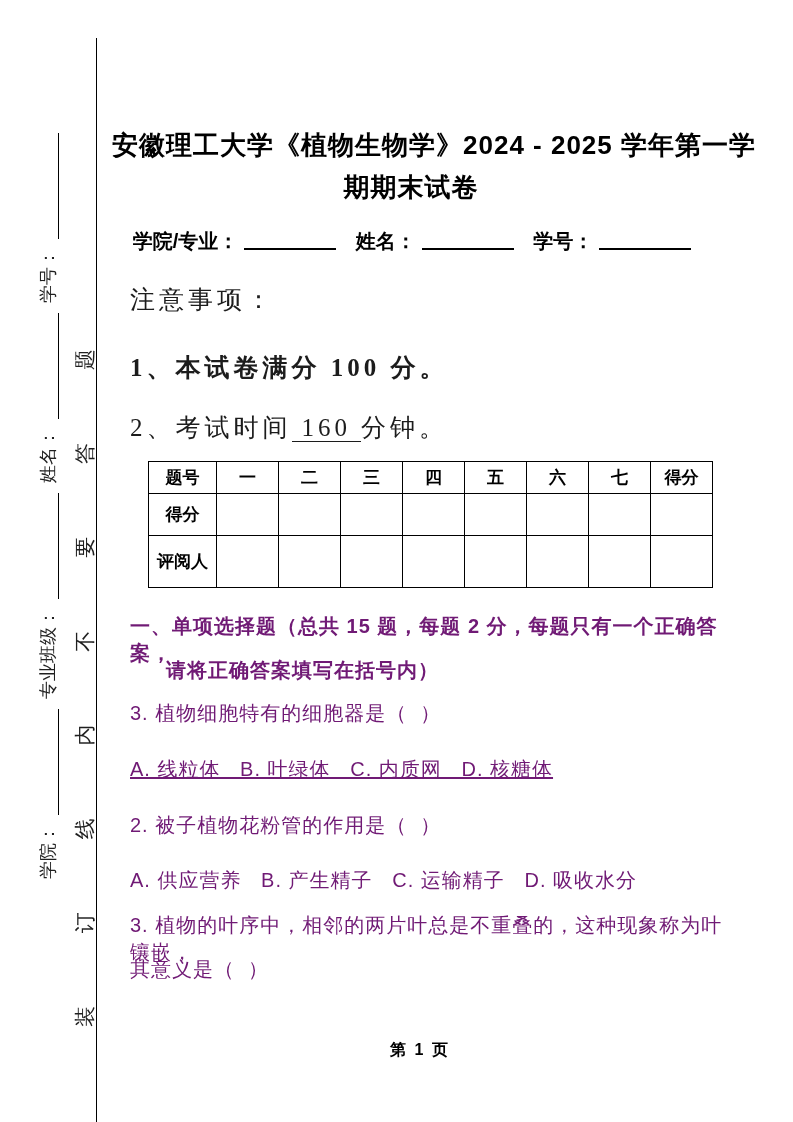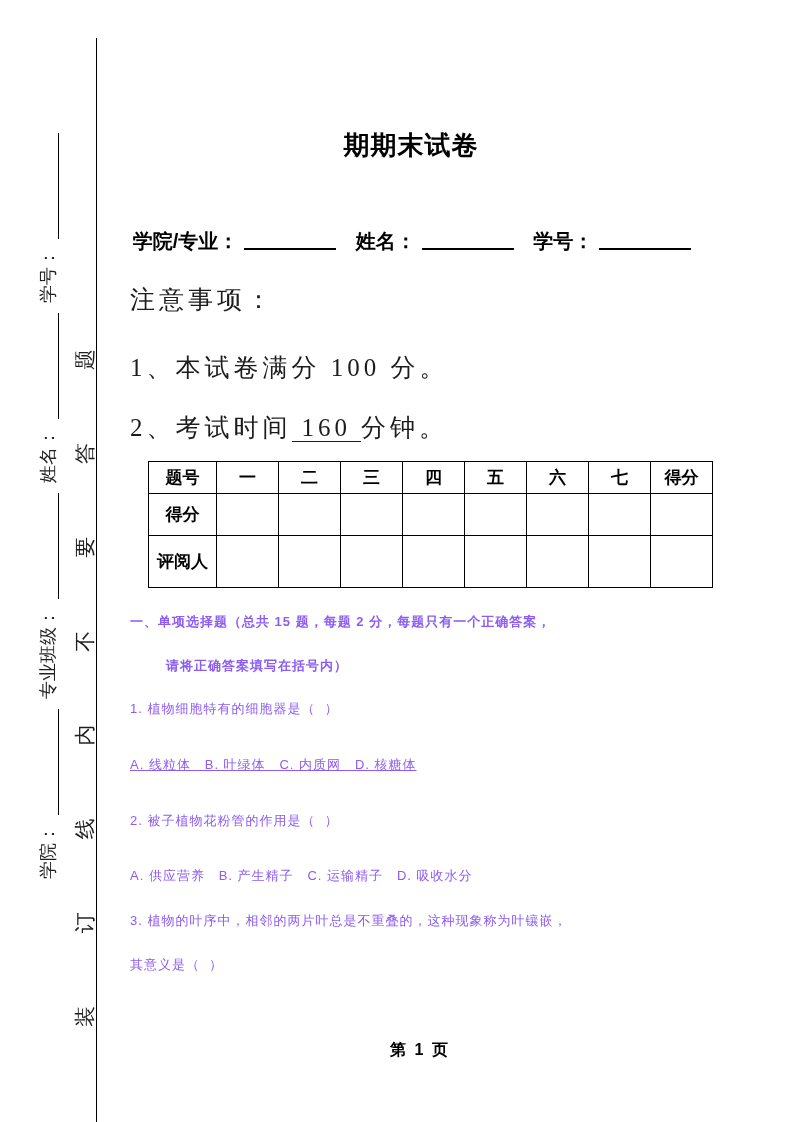--- a/index.html
+++ b/index.html
@@ -127,23 +127,23 @@
   .col-label { width: 67px; }
   .col-num   { width: 61px; }
   .row-head  { height: 32px; padding-left: 9px; }
   .row-score { height: 42px; }
   .row-grader{ height: 52px; margin-left: 36px; }
 
   .sans-line {
     position: absolute;
     left: 130px;
     width: 600px;
-    font-size: 13px;
+    font-size: 20px;
     letter-spacing: 1px;
-    color: #8b5cf6;
+    color: #701a75;
     white-space: pre-wrap;
   }
   .bold { font-weight: 700; }
 
   .footer {
     position: absolute;
     left: 130px;
     top: 1040px;
     width: 580px;
     text-align: center;
@@ -175,31 +175,32 @@
     <span>订</span>
     <span>线</span>
     <span>内</span>
     <span>不</span>
     <span>要</span>
     <span>答</span>
     <span>题</span>
   </div>
 
   <div class="title">
+    <div>安徽理工大学《植物生物学》2024 - 2025 学年第一学</div>
     <div>期期末试卷</div>
   </div>
 
   <div class="fields-line">
     <span>学院/专业：</span><span class="field-blank"></span>
     <span>姓名：</span><span class="field-blank"></span>
     <span>学号：</span><span class="field-blank last"></span>
   </div>
 
   <div class="serif-line" style="top:283px;">注意事项：</div>
-  <div class="serif-line" style="top:351px;">1、本试卷满分 100 分。</div>
+  <div class="serif-line" style="top:351px;font-weight:bold;">1、本试卷满分 100 分。</div>
   <div class="serif-line" style="top:411px;">
     <span>2、考试时间</span><span class="underlined-num">160</span><span>分钟。</span>
   </div>
 
   <table class="score-table">
     <tbody>
         <tr class="row-head">
       <td class="col-label">题号</td>
       <td class="col-num">一</td>
       <td class="col-num">二</td>
@@ -231,21 +232,21 @@
       <td></td>
       <td></td>
       <td></td>
     </tr>
   </tbody>
     </table>
 
   <div class="sans-line bold" style="top:613px;">一、单项选择题（总共 15 题，每题 2 分，每题只有一个正确答案，</div>
   <div class="sans-line bold" style="top:657px;margin-left:36px;">请将正确答案填写在括号内）</div>
 
-  <div class="sans-line" style="top:700px;">1. 植物细胞特有的细胞器是（  ）</div>
+  <div class="sans-line" style="top:700px;">3. 植物细胞特有的细胞器是（  ）</div>
   <div class="sans-line" style="top:756px;text-decoration:underline;">A. 线粒体   B. 叶绿体   C. 内质网   D. 核糖体</div>
 
   <div class="sans-line" style="top:812px;">2. 被子植物花粉管的作用是（  ）</div>
   <div class="sans-line" style="top:867px;">A. 供应营养   B. 产生精子   C. 运输精子   D. 吸收水分</div>
 
   <div class="sans-line" style="top:912px;">3. 植物的叶序中，相邻的两片叶总是不重叠的，这种现象称为叶镶嵌，</div>
   <div class="sans-line" style="top:956px;">其意义是（  ）</div>
 
   <div class="footer">第 1 页</div>
 

